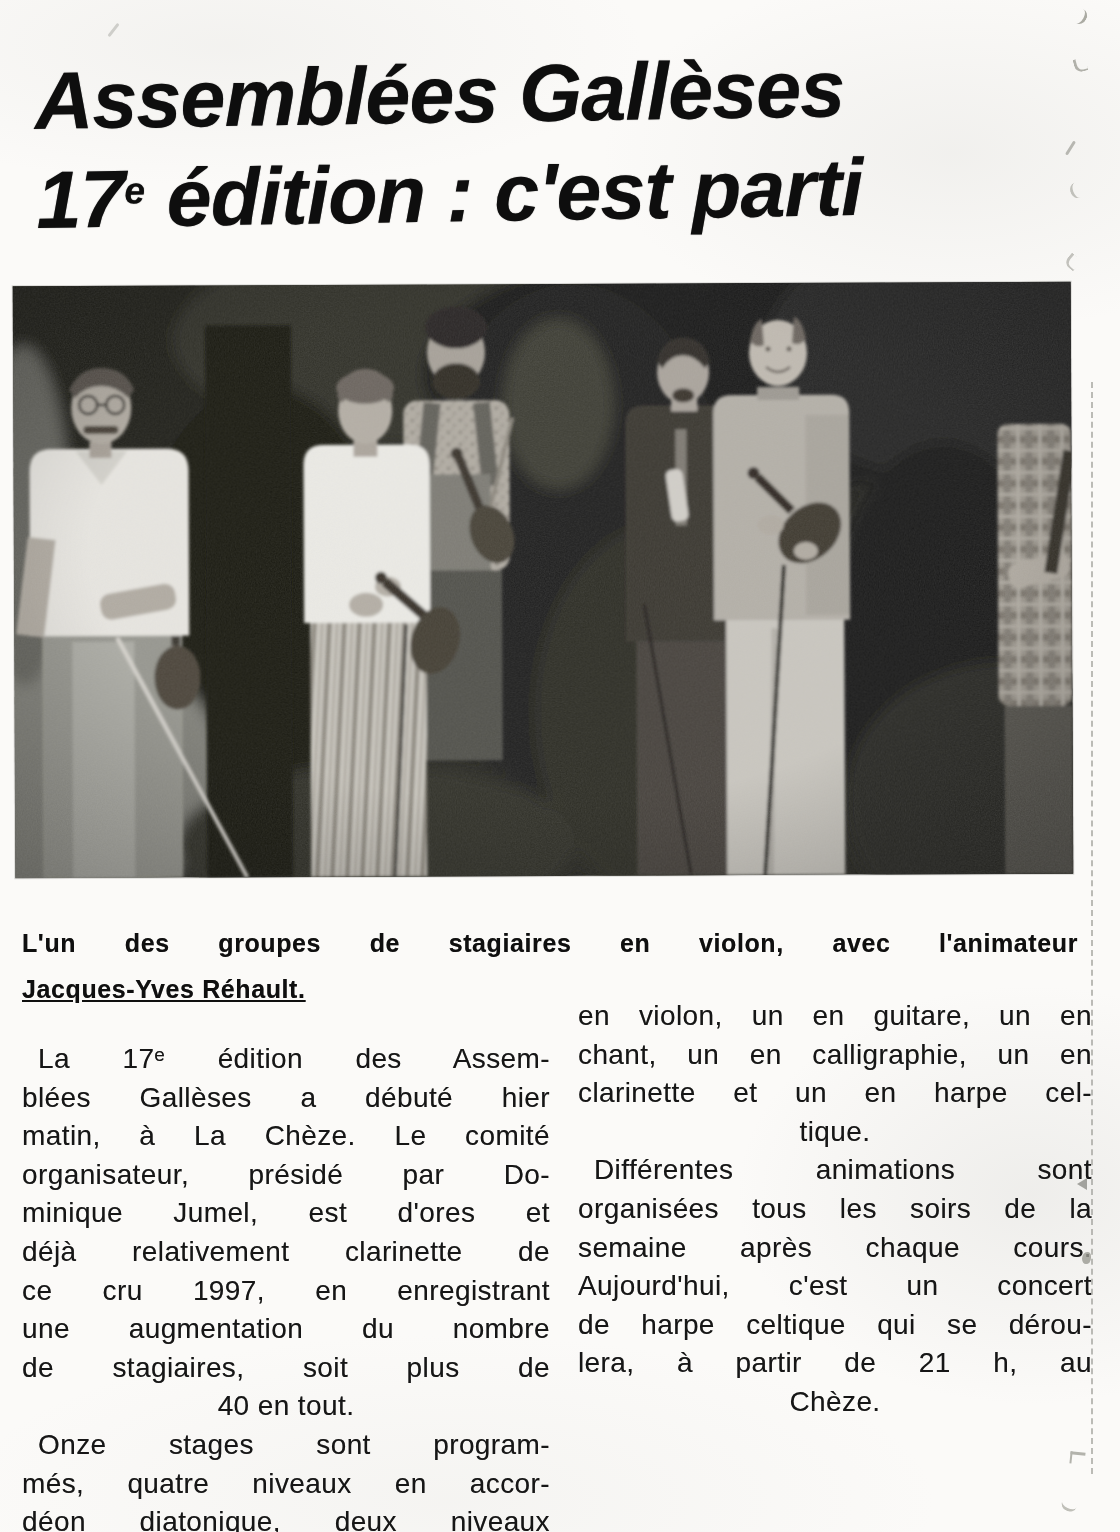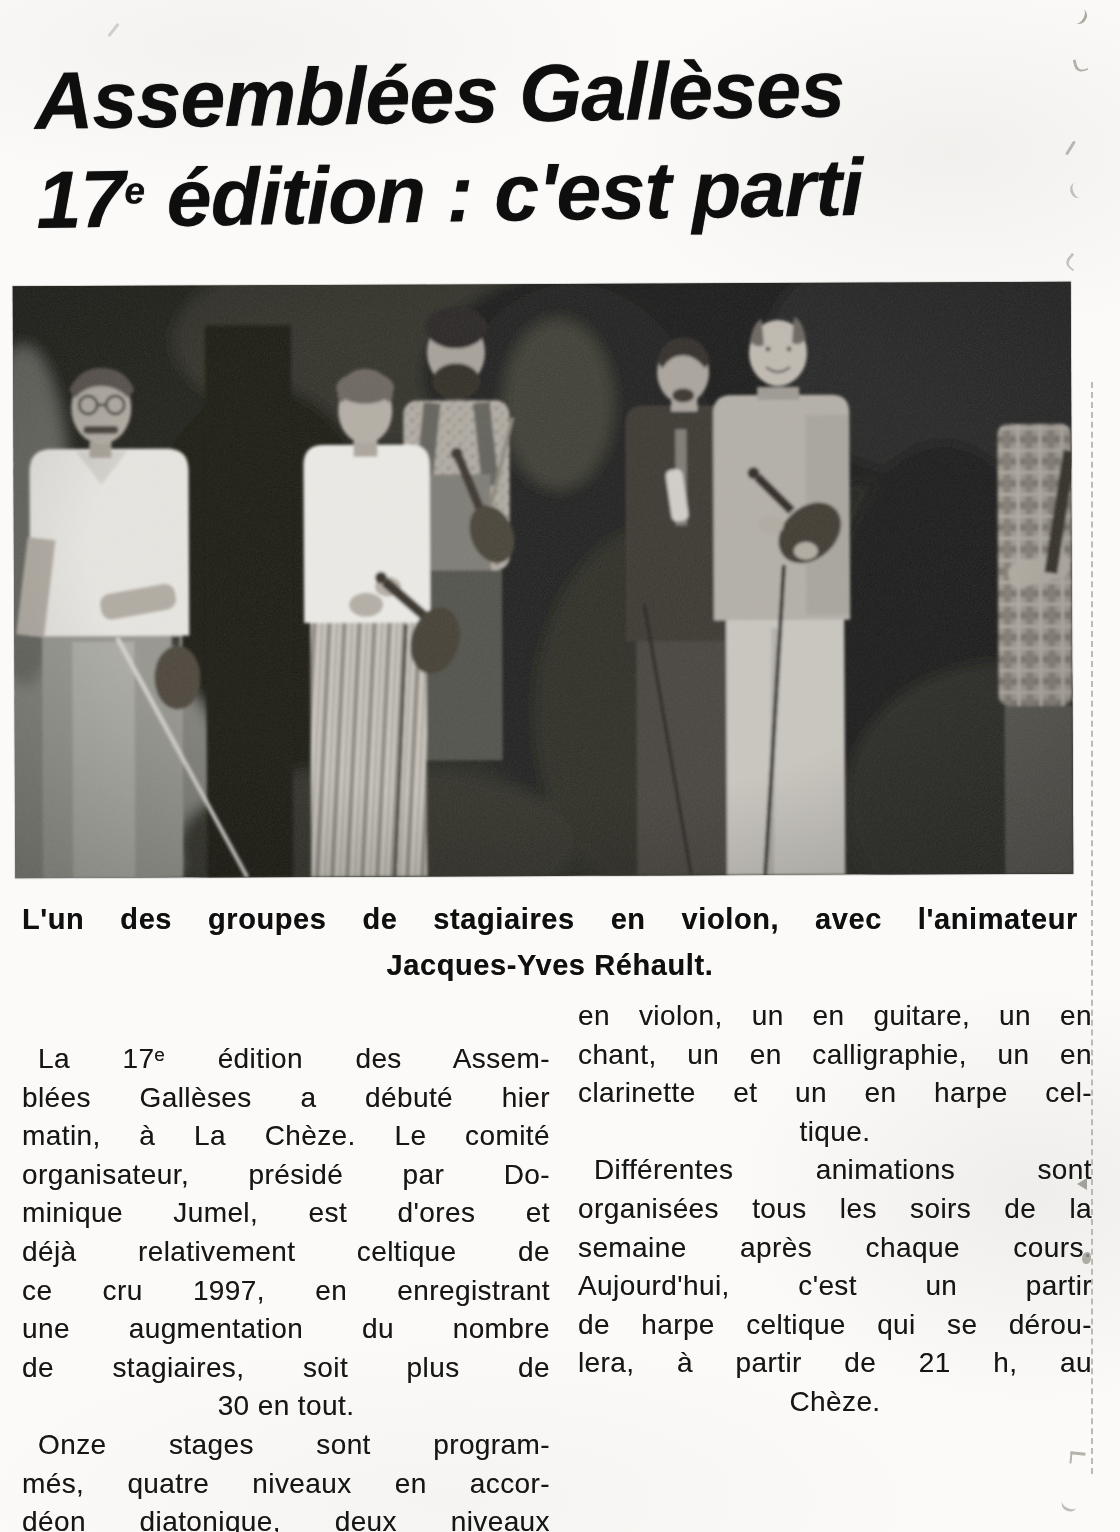--- a/index.html
+++ b/index.html
@@ -27,27 +27,27 @@
   .headline .sup{font-size:0.46em;position:relative;top:-0.62em;letter-spacing:0;}
   
   .photo{
     position:absolute;left:14px;top:284px;width:1058px;height:592px;
     transform:rotate(-0.25deg);
     box-shadow:0 0 0 1px rgba(120,120,115,.25);
   }
   .photo svg{display:block;width:100%;height:100%;}
   
   .caption{
-    position:absolute;left:22px;top:896px;width:1056px;
-    font-weight:bold;font-size:29px;line-height:46px;color:#0f0f0f;
+    position:absolute;left:22px;top:920px;width:1056px;
+    font-weight:bold;font-size:25px;line-height:46px;color:#0f0f0f;
     letter-spacing:.6px;
     text-shadow:0 0 .5px rgba(10,10,10,.5);
   }
   .caption .cl1{text-align:justify;text-align-last:justify;}
-  .caption .cl2{text-align:center;}
+  .caption .cl2{text-align:left;text-decoration:underline;}
   
   .col{
     position:absolute;top:997px;
     font-size:28px;line-height:38.6px;letter-spacing:.4px;color:#161616;
     text-shadow:0 0 .4px rgba(20,20,20,.4);
   }
   .colL{left:22px;width:528px;margin-top:43px;}
   .colR{left:578px;width:514px;}
   .jline{text-align:justify;text-align-last:justify;}
   .lline{text-align:center;}
@@ -225,39 +225,39 @@
     <div class="cl1">L'un des groupes de stagiaires en violon, avec l'animateur</div>
     <div class="cl2">Jacques-Yves Réhault.</div>
   </div>
 
   <div class="col colL">
     <div class="jline ind">La 17ᵉ édition des Assem-</div>
     <div class="jline">blées Gallèses a débuté hier</div>
     <div class="jline">matin, à La Chèze. Le comité</div>
     <div class="jline">organisateur, présidé par Do-</div>
     <div class="jline">minique Jumel, est d'ores et</div>
-    <div class="jline">déjà relativement celtique de</div>
+    <div class="jline">déjà relativement clarinette de</div>
     <div class="jline">ce cru 1997, en enregistrant</div>
     <div class="jline">une augmentation du nombre</div>
     <div class="jline">de stagiaires, soit plus de</div>
-    <div class="lline">30 en tout.</div>
+    <div class="lline">40 en tout.</div>
     <div class="jline ind">Onze stages sont program-</div>
     <div class="jline">més, quatre niveaux en accor-</div>
     <div class="jline">déon diatonique, deux niveaux</div>
   </div>
 
   <div class="col colR">
     <div class="jline">en violon, un en guitare, un en</div>
     <div class="jline">chant, un en calligraphie, un en</div>
     <div class="jline">clarinette et un en harpe cel-</div>
     <div class="lline">tique.</div>
     <div class="jline ind">Différentes animations sont</div>
     <div class="jline">organisées tous les soirs de la</div>
     <div class="jline">semaine après chaque cours.</div>
-    <div class="jline">Aujourd'hui, c'est un partir</div>
+    <div class="jline">Aujourd'hui, c'est un concert</div>
     <div class="jline">de harpe celtique qui se dérou-</div>
     <div class="jline">lera, à partir de 21 h, au</div>
     <div class="lline">Chèze.</div>
   </div>
 
   <div class="dash-rule"></div>
   <div class="mark mk-c" style="left:1072px;top:8px;transform:rotate(28deg);"></div>
   <div class="mark mk-v" style="left:1074px;top:58px;transform:rotate(-15deg);"></div>
   <div class="mark mk-slash" style="left:1069px;top:140px;transform:rotate(32deg);"></div>
   <div class="mark mk-c" style="left:1070px;top:182px;transform:rotate(160deg);opacity:.55;"></div>

